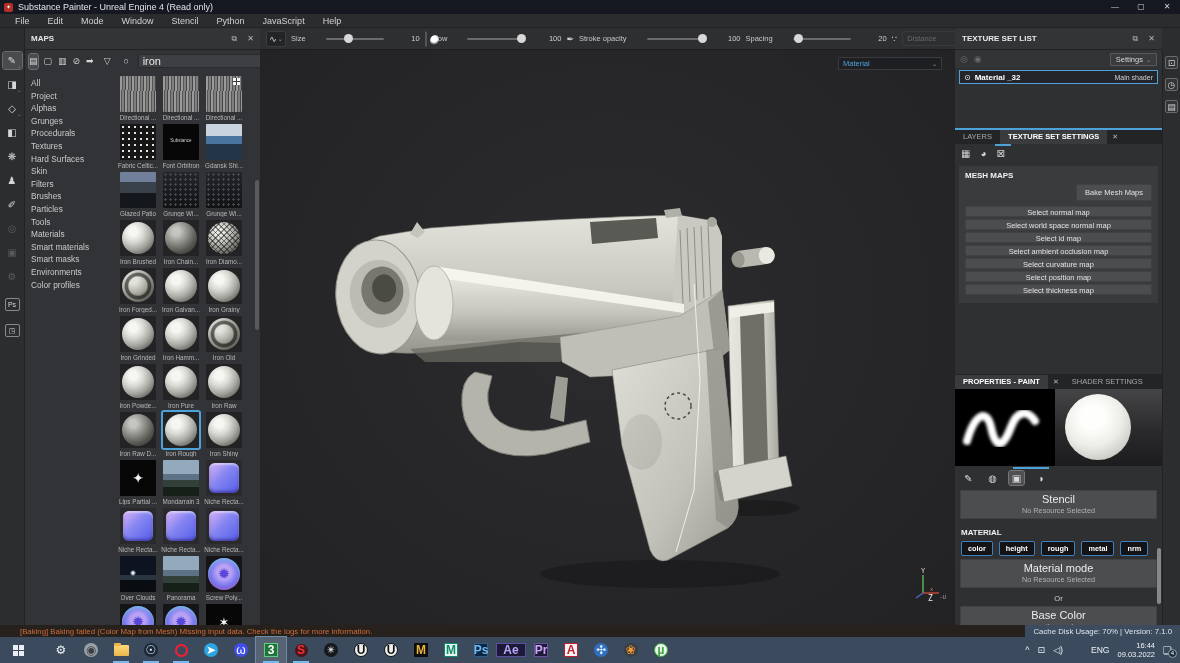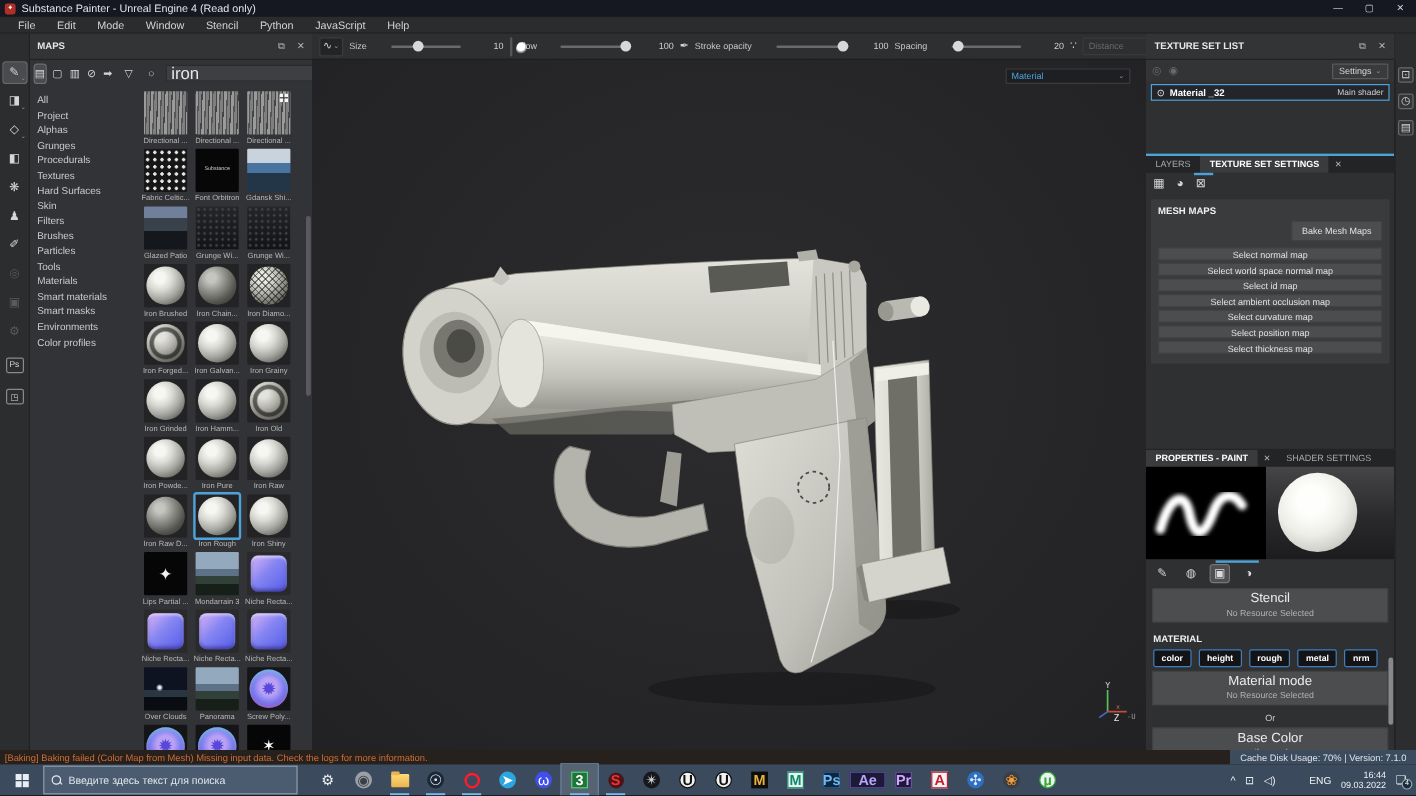--- a/index.html
+++ b/index.html
@@ -61,21 +61,21 @@
   .tool .chev{position:absolute;right:0;bottom:0;font-size:5px;color:#9a9a9a;}
   .tool.badge{border:1px solid #8a8a8a;font-size:7px;border-radius:2px;width:15px;height:13px;margin-top:6px;}
 
   
   .shelf{position:absolute;left:25px;top:50px;width:235px;height:575px;background:#323336;overflow:hidden;}
   .shelf-top{display:flex;align-items:center;height:22px;padding:0 4px;gap:6px;}
   .sh-ico{font-size:9px;color:#d5d5d5;width:15px;height:15px;display:flex;align-items:center;justify-content:center;border-radius:2px;}
   .sh-ico.selected{background:#4a4b4e;outline:1px solid #6f6f73;}
   .search-wrap{display:flex;align-items:center;gap:4px;flex:1;}
   .search-input{flex:1;height:14px;background:#3e3f42;border:1px solid #2a2a2c;color:#e8e8e8;
-    font-size:14px;padding:0 4px;font-family:inherit;outline:none;min-width:40px;}
+    font-size:11px;padding:0 4px;font-family:inherit;outline:none;min-width:40px;}
   .shelf-body{display:flex;}
   .categories{width:92px;padding:6px 0 0 4px;display:flex;flex-direction:column;gap:2.6px;}
   .cat{font-size:8.3px;color:#cbcbcb;padding:0 2px;white-space:nowrap;}
   .thumbs{width:136px;padding-top:4px;display:grid;grid-template-columns:repeat(3,42px);grid-auto-rows:48px;column-gap:1px;}
   .cell{display:flex;flex-direction:column;align-items:center;}
   .thumb{width:36px;height:36px;background:#232325;position:relative;overflow:hidden;border-radius:1px;}
   .thumb.sel{outline:2px solid #4da3d9;}
   .cell .lbl{font-size:6.3px;color:#b8b8b8;margin-top:2px;max-width:42px;white-space:nowrap;overflow:hidden;}
   .grid-badge{position:absolute;right:2px;top:2px;width:7px;height:7px;
     background:linear-gradient(90deg,#fff 45%,transparent 45%),linear-gradient(0deg,#fff 45%,transparent 45%);
@@ -171,21 +171,21 @@
   .rp-scroll{position:absolute;right:1px;top:498px;width:4px;height:56px;background:#88888c;border-radius:2px;}
 
   
   .rightdock{position:absolute;left:1162px;top:50px;width:18px;height:575px;background:#2c2d2f;border-left:1px solid #222;
     display:flex;flex-direction:column;align-items:center;padding-top:6px;gap:9px;}
   .dock-ico{font-size:9px;color:#d0d0d0;width:13px;height:13px;border:1px solid #6a6a6e;border-radius:2px;
     display:flex;align-items:center;justify-content:center;background:#343537;}
 
   
   .statusbar{position:absolute;left:0;top:625px;width:1180px;height:12px;background:#27211e;display:flex;align-items:center;}
-  .status-msg{font-size:7.8px;color:#d06c34;padding-left:4px;white-space:nowrap;}
+  .status-msg{font-size:7.8px;color:#d06c34;padding-left:20px;white-space:nowrap;}
   .status-right{margin-left:auto;height:12px;background:#3c4b5e;color:#dde3ea;font-size:7.8px;
     display:flex;align-items:center;padding:0 8px;}
 
   
   .taskbar{position:absolute;left:0;top:637px;width:1180px;height:26px;background:#3b4a5c;display:flex;align-items:center;}
   .start-btn{width:36px;height:26px;display:flex;align-items:center;justify-content:center;}
   .winlogo{width:11px;height:11px;display:grid;grid-template-columns:5px 5px;grid-template-rows:5px 5px;gap:1px;}
   .winlogo i{background:#e9eef4;}
   .tb-search{width:212px;height:24px;background:#4c5c70;border:1px solid #8d9aab;display:flex;align-items:center;
     padding:0 6px;gap:6px;}
@@ -720,24 +720,20 @@
 
   <div class="taskbar" data-interactable="false">
     <div class="start-btn" data-interactable="true">
       <div class="winlogo" data-interactable="false">
           <i></i>
           <i></i>
           <i></i>
           <i></i>
         </div>
     </div>
-    <div class="tb-search" data-interactable="true">
-      <span class="mag" data-interactable="false"></span>
-      <span data-interactable="false">Введите здесь текст для поиска</span>
-    </div>
     <div class="apps" id="apps" data-interactable="false">
         <div class="app" data-interactable="true">
           <span class="g g-gear" data-interactable="false">⚙</span>
         </div>
         <div class="app" data-interactable="true">
           <span class="g g-circle" data-interactable="false">◉</span>
         </div>
         <div class="app running" data-interactable="true">
           <span class="g g-folder" data-interactable="false"></span>
         </div>

